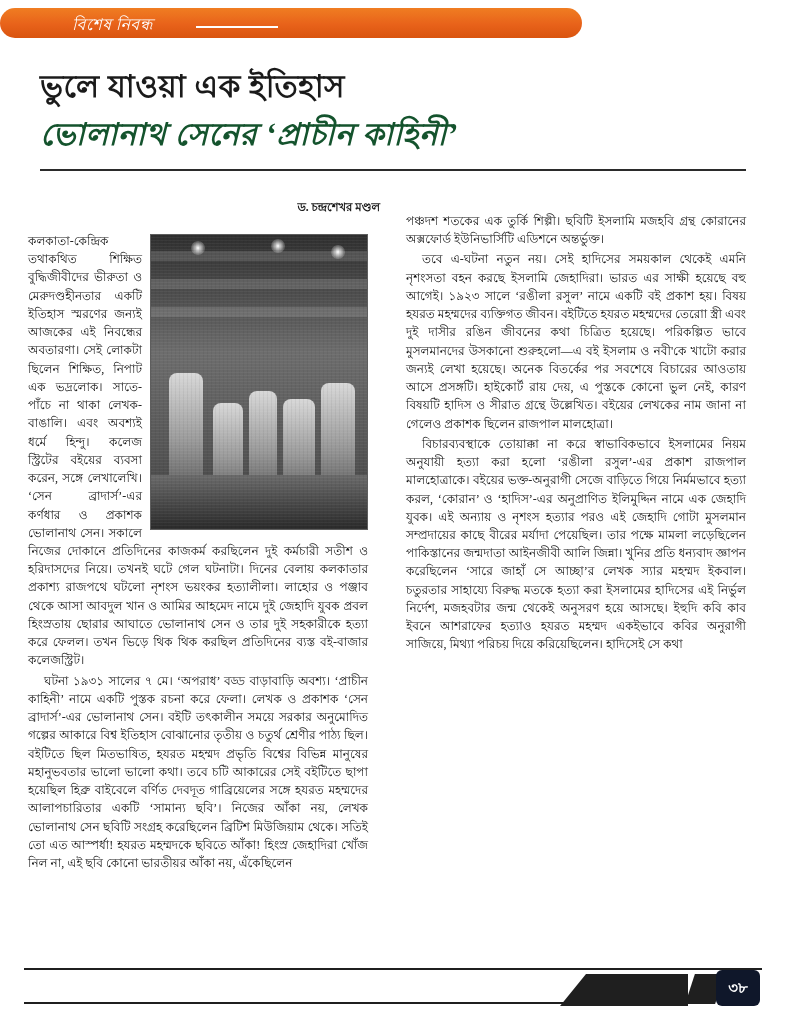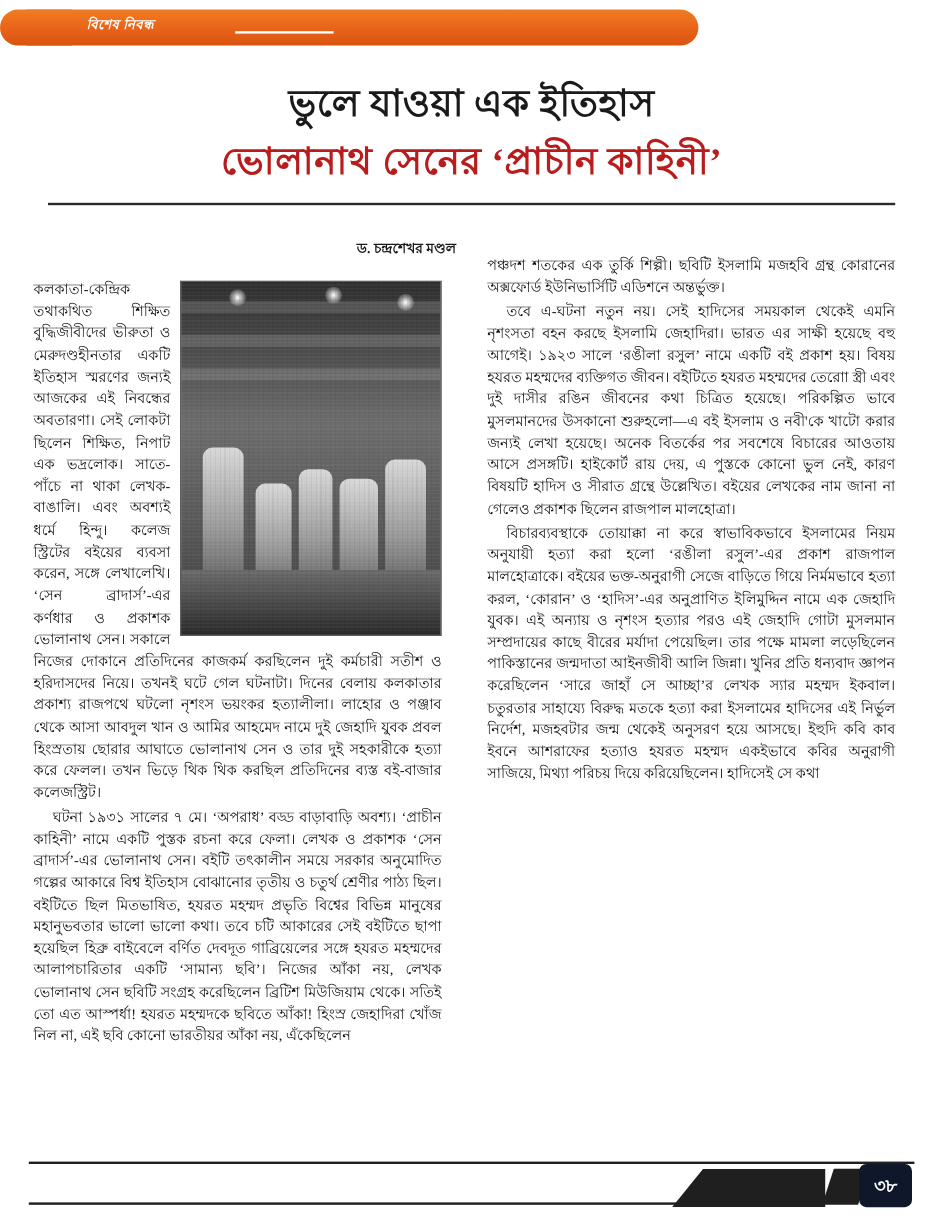--- a/index.html
+++ b/index.html
@@ -40,56 +40,56 @@
     left: 26px; top: 5px;
     width: 566px; height: 30px;
     background: #c9c9c9;
     border-radius: 0 16px 16px 0;
     z-index: -1;
   }
   .ribbon-label {
     position: absolute;
     left: 72px; top: 4px;
     color: #ffffff;
-    font-size: 11px;
+    font-size: 16px;
     font-style: italic;
-    font-weight: bold;
+    font-weight: normal;
     letter-spacing: .4px;
     font-family: "Liberation Serif", serif;
   }
   .ribbon-rule {
     position: absolute;
     left: 196px; top: 18px;
     width: 82px; height: 2px;
     background: #ffffff;
   }
 
   
   .headline-wrap {
     position: absolute;
     left: 40px; top: 68px;
     width: 706px;
-    text-align: center;
   }
   .headline-1 {
     font-size: 31px;
     font-weight: bold;
     color: #1a1a1a;
     letter-spacing: .5px;
     line-height: 1.25;
     font-family: "Liberation Serif", serif;
   }
   .headline-2 {
     margin-top: 8px;
     font-size: 31px;
     font-weight: bold;
-    color: #b91c1c;
+    color: #14532d;
     letter-spacing: .5px;
     line-height: 1.3;
     font-family: "Liberation Serif", serif;
+    font-style: italic;
   }
   .headline-rule {
     margin: 14px auto 0 auto;
     width: 706px; height: 2px;
     background: #2b2b2b;
   }
 
   
   .byline {
     position: absolute;

